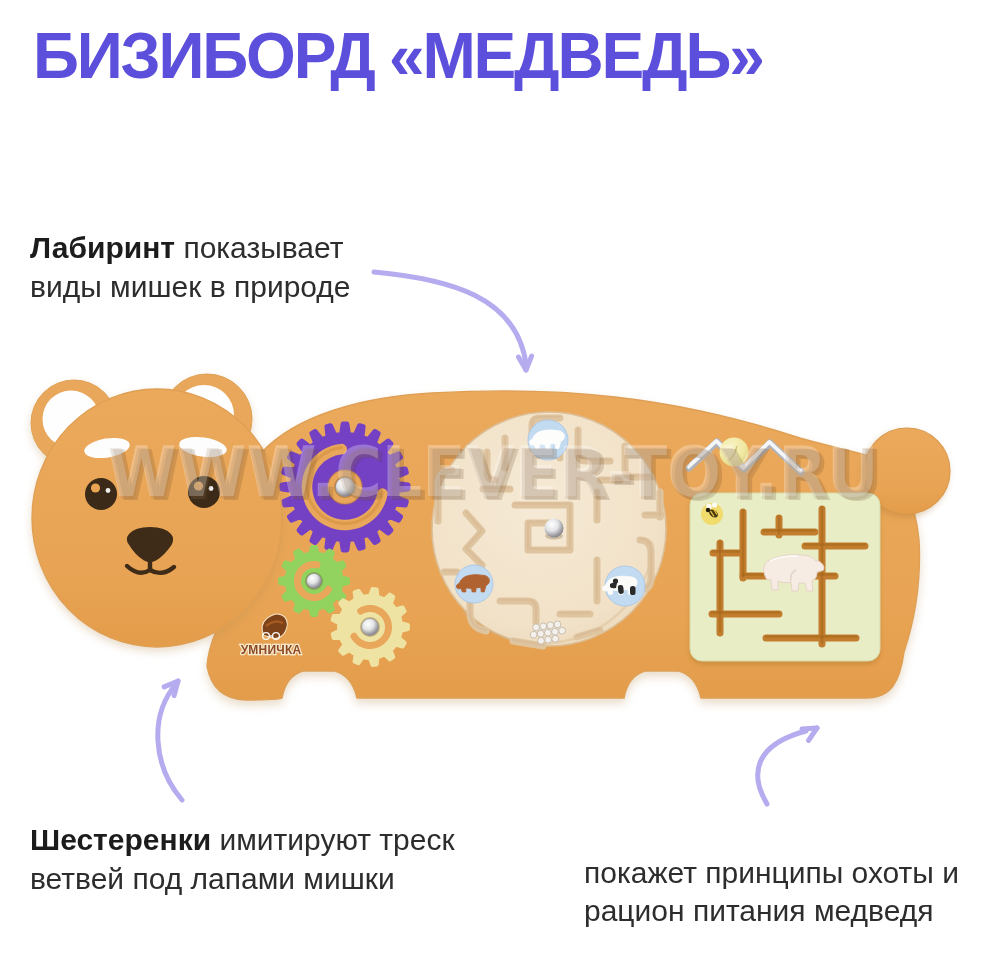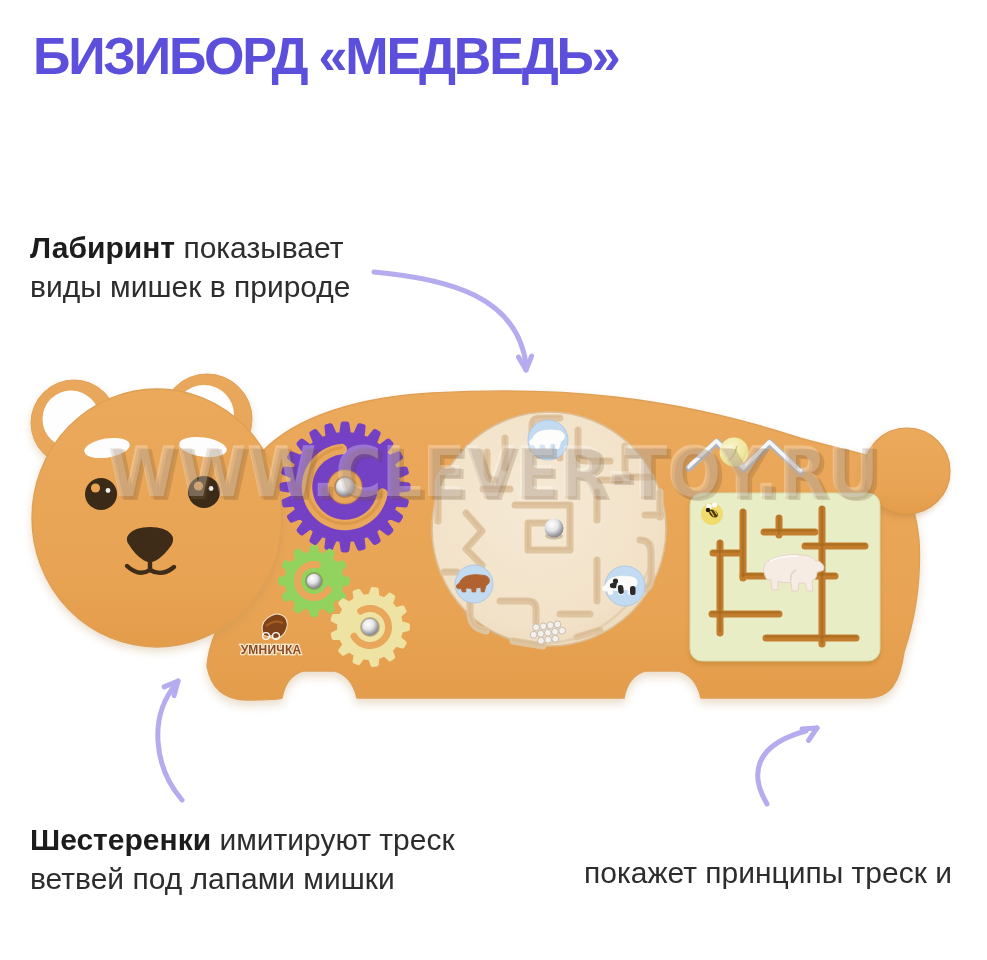--- a/index.html
+++ b/index.html
@@ -1,38 +1,38 @@
 <!DOCTYPE html>
 <html><head>
 <meta charset="utf-8">
 <style>
   html,body{margin:0;padding:0;}
   .page{position:relative;width:987px;height:960px;background:#ffffff;overflow:hidden;
         font-family:"Liberation Sans",sans-serif;}
-  .title{position:absolute;left:33px;top:24px;margin:0;font-size:52px;line-height:64px;
+  .title{position:absolute;left:33px;top:24px;margin:0;font-size:64px;line-height:64px;
          font-weight:700;letter-spacing:-2.2px;color:#5C4FDB;white-space:nowrap;}
   .callout{position:absolute;margin:0;font-size:30px;color:#2d2d2d;font-weight:400;}
   .callout b{font-weight:700;color:#1c1c1c;}
   #callout-1{left:30px;top:228px;line-height:39px;}
   #callout-2{left:30px;top:820px;line-height:39px;}
   #callout-3{left:584px;top:816px;line-height:38px;}
   #board-svg{position:absolute;left:0;top:0;}
 </style>
 </head>
 <body>
 
 <div class="page">
 
   <h1 class="title">БИЗИБОРД «МЕДВЕДЬ»</h1>
 
   <p class="callout" id="callout-1"><b>Лабиринт</b><span> показывает</span><br><span>виды мишек в природе</span></p>
 
   <p class="callout" id="callout-2"><b>Шестеренки</b><span> имитируют треск</span><br><span>ветвей под лапами мишки</span></p>
 
-  <p class="callout" id="callout-3"><br><span>покажет принципы треск и</span><br></p>
+  <p class="callout" id="callout-3"><br><span>покажет принципы охоты и</span><br><span>рацион питания медведя</span></p>
 
   <svg id="board-svg" width="987" height="960" viewBox="0 0 987 960">
     <defs>
       <radialGradient id="pinGrad" cx="38%" cy="32%" r="75%">
         <stop offset="0%" stop-color="#ffffff"></stop>
         <stop offset="45%" stop-color="#e3e4e6"></stop>
         <stop offset="80%" stop-color="#9a9aa0"></stop>
         <stop offset="100%" stop-color="#77777d"></stop>
       </radialGradient>
       <radialGradient id="diskGrad" cx="45%" cy="40%" r="75%">

